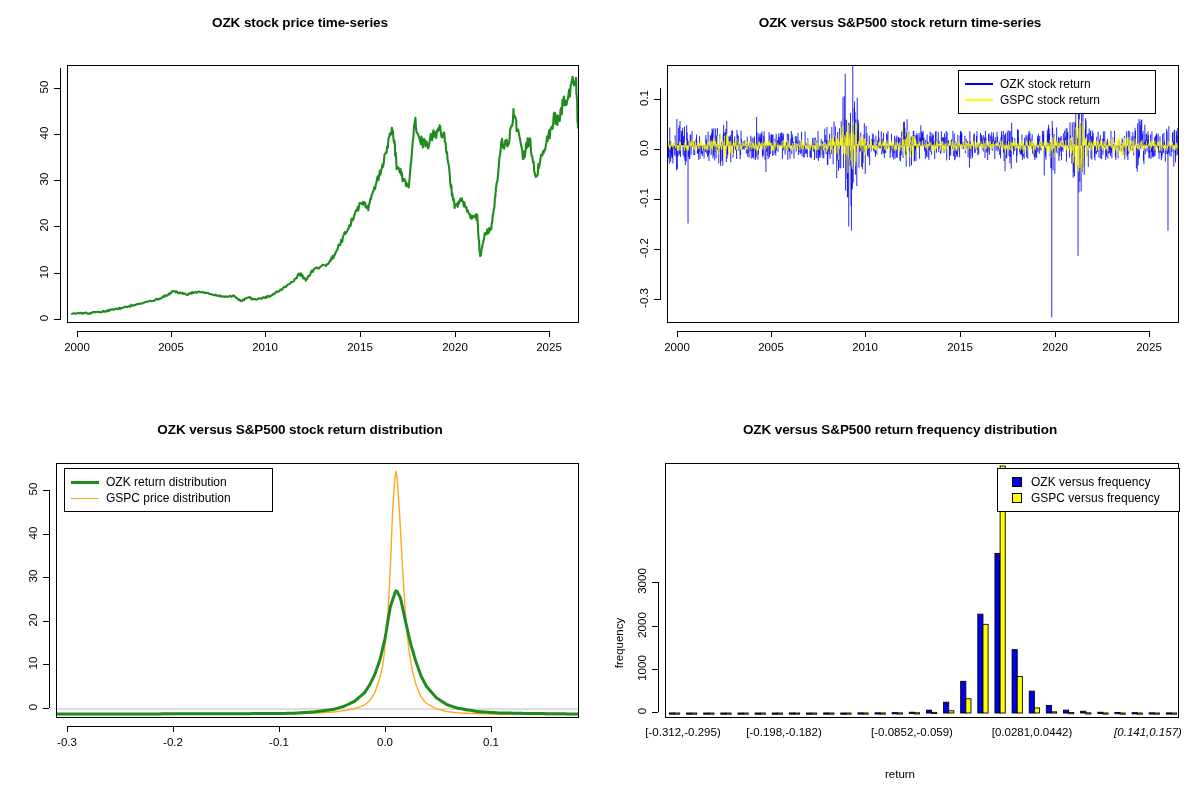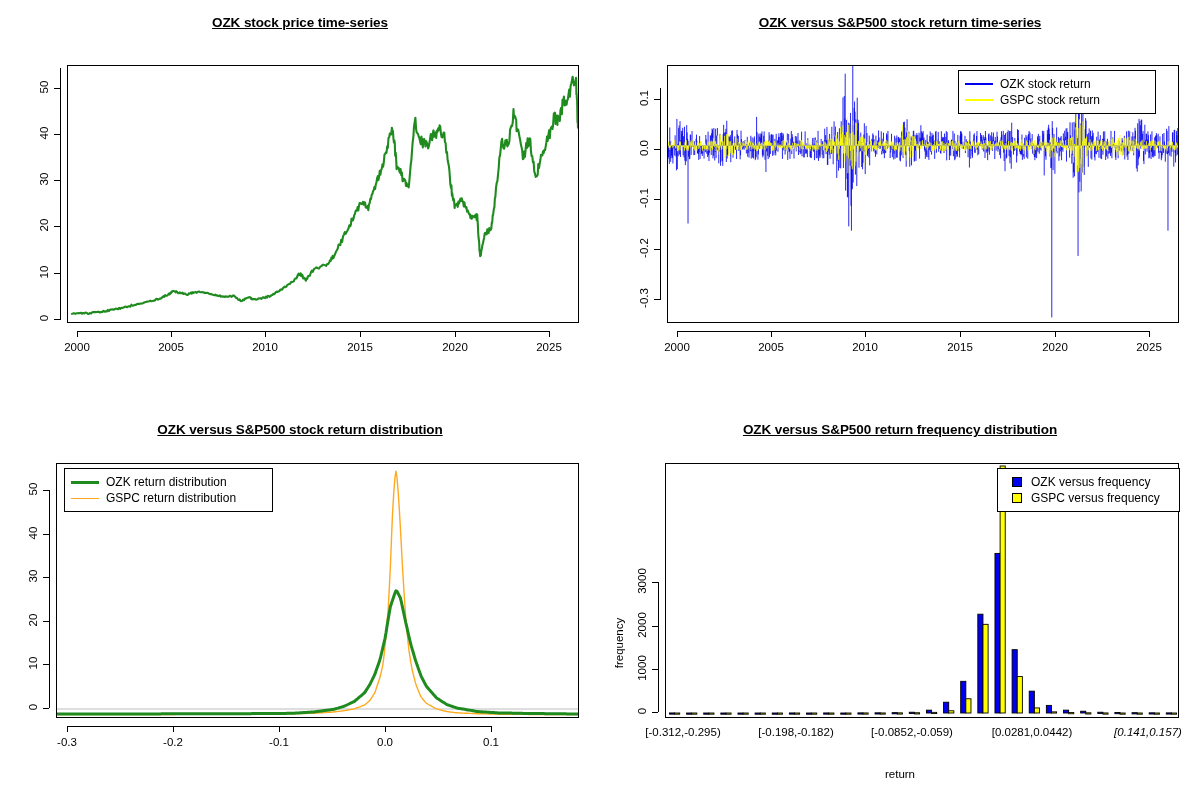--- a/index.html
+++ b/index.html
@@ -11,21 +11,20 @@
   .p-tl{left:0;top:0;}
   .p-tr{left:600px;top:0;}
   .p-bl{left:0;top:400px;}
   .p-br{left:600px;top:400px;}
 
   .panel-title{
     position:absolute;left:0;right:0;text-align:center;
     font-weight:bold;font-size:13.5px;letter-spacing:-0.1px;
     font-family:"Liberation Sans", sans-serif;color:#000;
     white-space:nowrap;
-    text-decoration:underline;
   }
   .plotbox{position:absolute;border:1px solid #000;box-sizing:border-box;
            background:#fff;overflow:hidden;}
   .plotsvg{position:absolute;left:0;top:0;}
 
   
   .tick{position:absolute;font-size:11.5px;color:#000;white-space:nowrap;
         font-family:"Liberation Sans", sans-serif;}
   .tick-x{transform:translateX(-50%);}
   .axis-line{position:absolute;background:#000;}
@@ -2449,21 +2448,21 @@
       </svg>
     </div>
 
     <div class="legend" style="left:64px;top:68px;width:209px;">
       <div class="legend-row">
         <span class="legend-line" style="border-top-width:3px;border-top-color:#1F8B1F;"></span>
         <span class="legend-label">OZK return distribution</span>
       </div>
       <div class="legend-row">
         <span class="legend-line" style="border-top-width:1.4px;border-top-color:#FFA91F;"></span>
-        <span class="legend-label">GSPC return distribution</span>
+        <span class="legend-label">GSPC price distribution</span>
       </div>
     </div>
 
     <div class="axis-line" style="left:49px;top:90px;width:1px;height:218px;"></div>
     <div class="axis-line" style="left:43px;top:308px;width:6px;height:1px;"></div>
     <div class="axis-line" style="left:43px;top:264px;width:6px;height:1px;"></div>
     <div class="axis-line" style="left:43px;top:221px;width:6px;height:1px;"></div>
     <div class="axis-line" style="left:43px;top:177px;width:6px;height:1px;"></div>
     <div class="axis-line" style="left:43px;top:134px;width:6px;height:1px;"></div>
     <div class="axis-line" style="left:43px;top:90px;width:6px;height:1px;"></div>
@@ -2577,21 +2576,21 @@
     <div class="axis-line" style="left:52px;top:182px;width:6px;height:1px;"></div>
 
     <div class="tick" style="left:32px;top:305px;width:20px;text-align:center;transform:rotate(-90deg);">0</div>
     <div class="tick" style="left:25px;top:262px;width:34px;text-align:center;transform:rotate(-90deg);">1000</div>
     <div class="tick" style="left:25px;top:219px;width:34px;text-align:center;transform:rotate(-90deg);">2000</div>
     <div class="tick" style="left:25px;top:175px;width:34px;text-align:center;transform:rotate(-90deg);">3000</div>
 
     <div class="axis-title" style="left:-11px;top:237px;width:60px;text-align:center;transform:rotate(-90deg);">frequency</div>
 
     <div class="tick tick-x" style="left:83px;top:326px;">[-0.312,-0.295)</div>
-    <div class="tick tick-x" style="left:196px;top:326px;">[-0.198,-0.182)</div>
+    <div class="tick tick-x" style="left:184px;top:326px;">[-0.198,-0.182)</div>
     <div class="tick tick-x" style="left:312px;top:326px;">[-0.0852,-0.059)</div>
     <div class="tick tick-x" style="left:432px;top:326px;">[0.0281,0.0442)</div>
     <div class="tick tick-x" style="left:548px;top:326px;font-style:italic;">[0.141,0.157)</div>
 
     <div class="axis-title" style="left:0;right:0;top:368px;text-align:center;width:600px;">return</div>
   </div>
 
 </div>
 
 </body></html>

